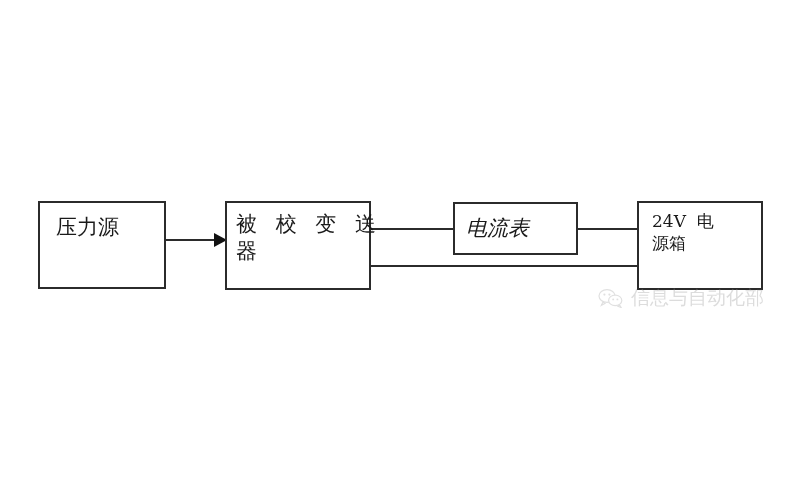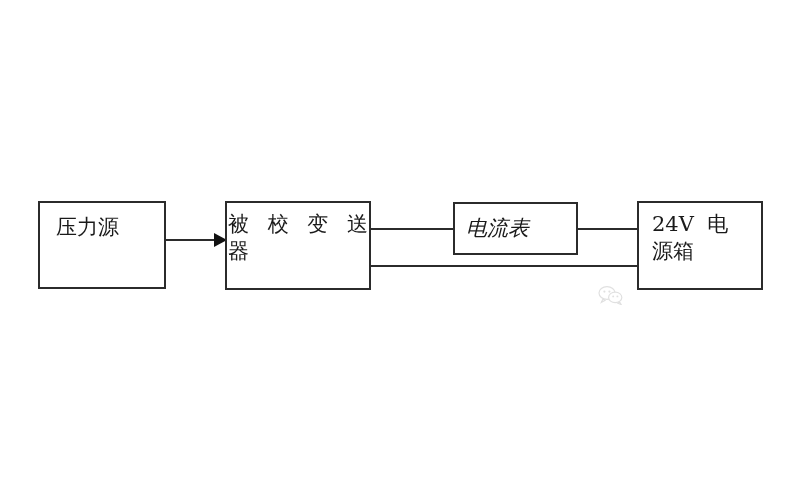--- a/index.html
+++ b/index.html
@@ -30,21 +30,21 @@
     color: #1a1a1a;
     white-space: pre;
     line-height: 1.28;
   }
   .label-cjk {
     font-family: "DejaVu Sans", sans-serif;
     font-size: 21px;
   }
   .label-serif {
     font-family: "DejaVu Serif", serif;
-    font-size: 21px;
+    font-size: 17px;
   }
   .spaced {
     letter-spacing: 6px;
   }
 
   
   .wire-h {
     position: absolute;
     height: 0;
     border-top: 2px solid #2b2b2b;
@@ -86,32 +86,33 @@
 
 <div id="canvas">
     <div class="wire-h" style="left: 166px; top: 239px; width: 48px;"></div>
     <div class="arrow-head" style="left: 214px; top: 233px;"></div>
     <div class="wire-h" style="left: 371px; top: 228px; width: 82px;"></div>
     <div class="wire-h" style="left: 578px; top: 228px; width: 59px;"></div>
     <div class="wire-h" style="left: 371px; top: 265px; width: 266px;"></div>
     <div class="block" style="left: 38px; top: 201px; width: 128px; height: 88px;"></div>
     <div class="block-label label-cjk" style="left: 56px; top: 214px;">压力源</div>
     <div class="block" style="left: 225px; top: 201px; width: 146px; height: 89px;"></div>
-    <div class="block-label label-cjk spaced" style="left: 228px; top: 211px;">被 校 变 送
+    <div class="block-label label-cjk spaced" style="left: 236px; top: 211px;">被 校 变 送
 器</div>
     <div class="block" style="left: 453px; top: 202px; width: 125px; height: 53px;"></div>
     <div class="block-label label-cjk" style="left: 466px; top: 215px; font-style: italic;">电流表</div>
     <div class="block" style="left: 637px; top: 201px; width: 126px; height: 89px;"></div>
     <div class="block-label label-serif" style="left: 652px; top: 211px;">24V  电
 源箱</div>
     <div id="watermark" style="left: 598px; top: 285px;">
       <svg class="wm-logo" viewBox="0 0 26 20">
         <ellipse cx="9" cy="8" rx="8" ry="6.4" fill="none" stroke="#9a9a9a" stroke-width="1.2"></ellipse>
         <path d="M5 14 L3.4 17.4 L7 15.4 Z" fill="none" stroke="#9a9a9a" stroke-width="1.2"></path>
         <circle cx="6.4" cy="6.6" r="1.1" fill="#9a9a9a"></circle>
         <circle cx="11.4" cy="6.6" r="1.1" fill="#9a9a9a"></circle>
         <ellipse cx="17.2" cy="12.4" rx="6.6" ry="5.3" fill="#ffffff" stroke="#9a9a9a" stroke-width="1.2"></ellipse>
         <path d="M21.6 17 L23.2 19.6 L19.8 18.2 Z" fill="none" stroke="#9a9a9a" stroke-width="1.2"></path>
         <circle cx="15.2" cy="11.4" r="0.95" fill="#9a9a9a"></circle>
         <circle cx="19.4" cy="11.4" r="0.95" fill="#9a9a9a"></circle>
       </svg>
+      <span class="wm-text">信息与自动化部</span>
     </div>
   </div>
 
 </body></html>

